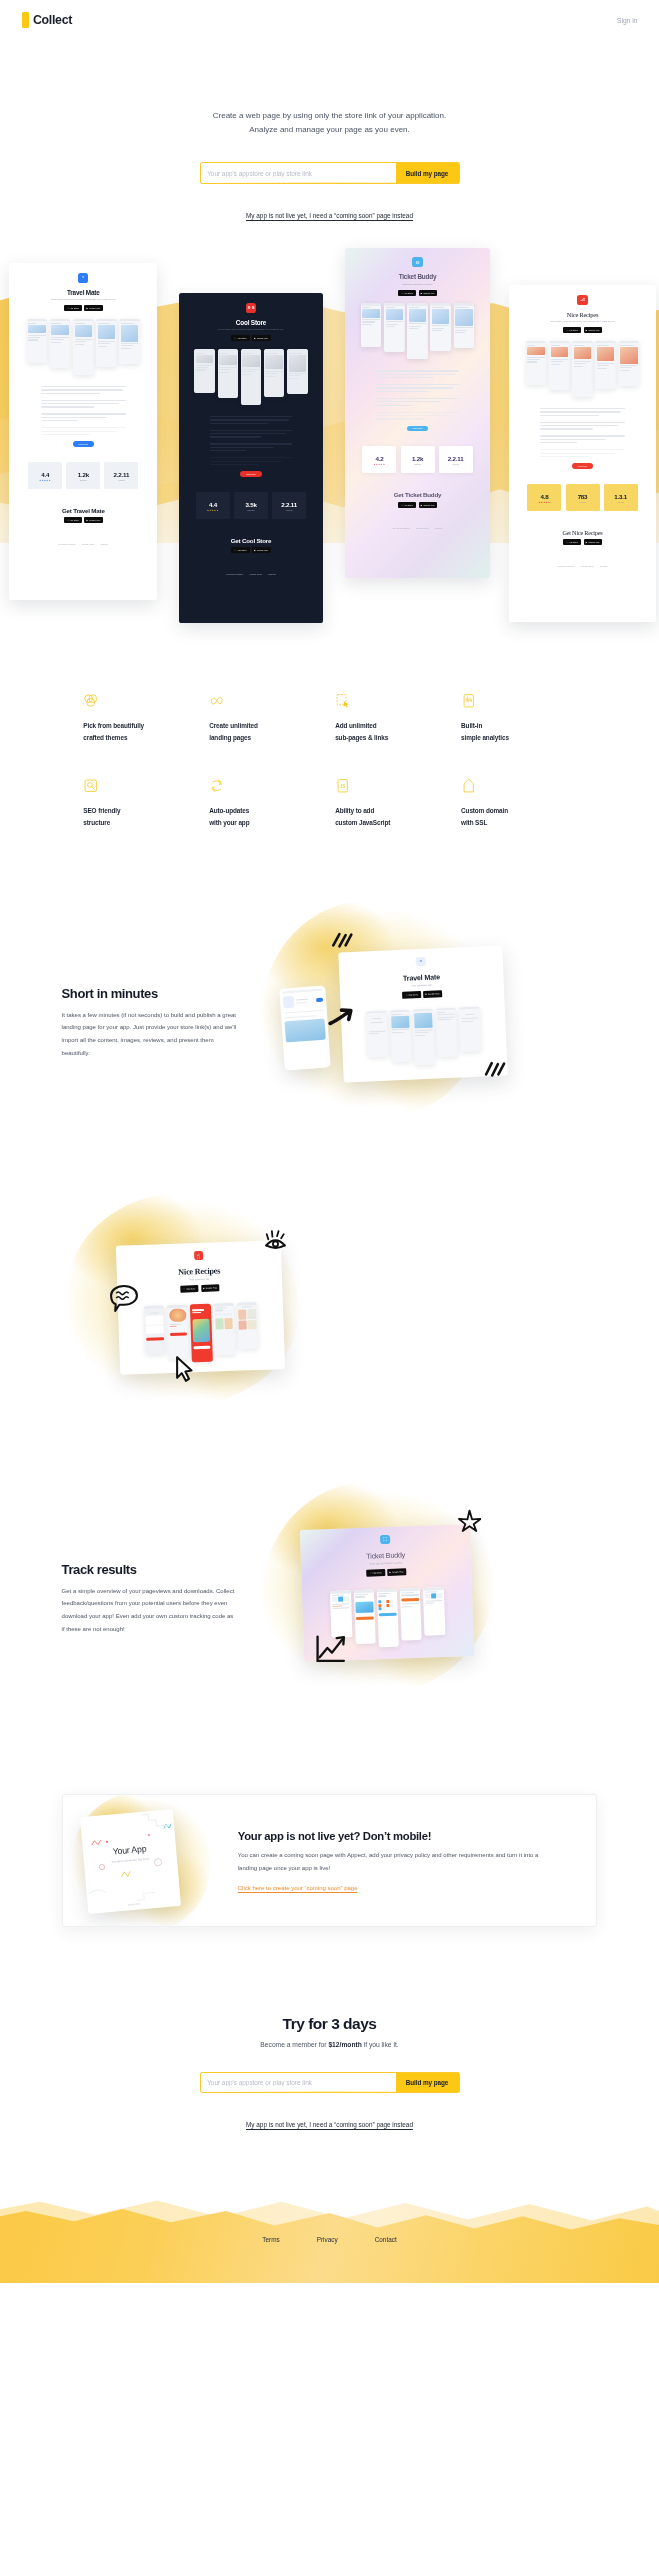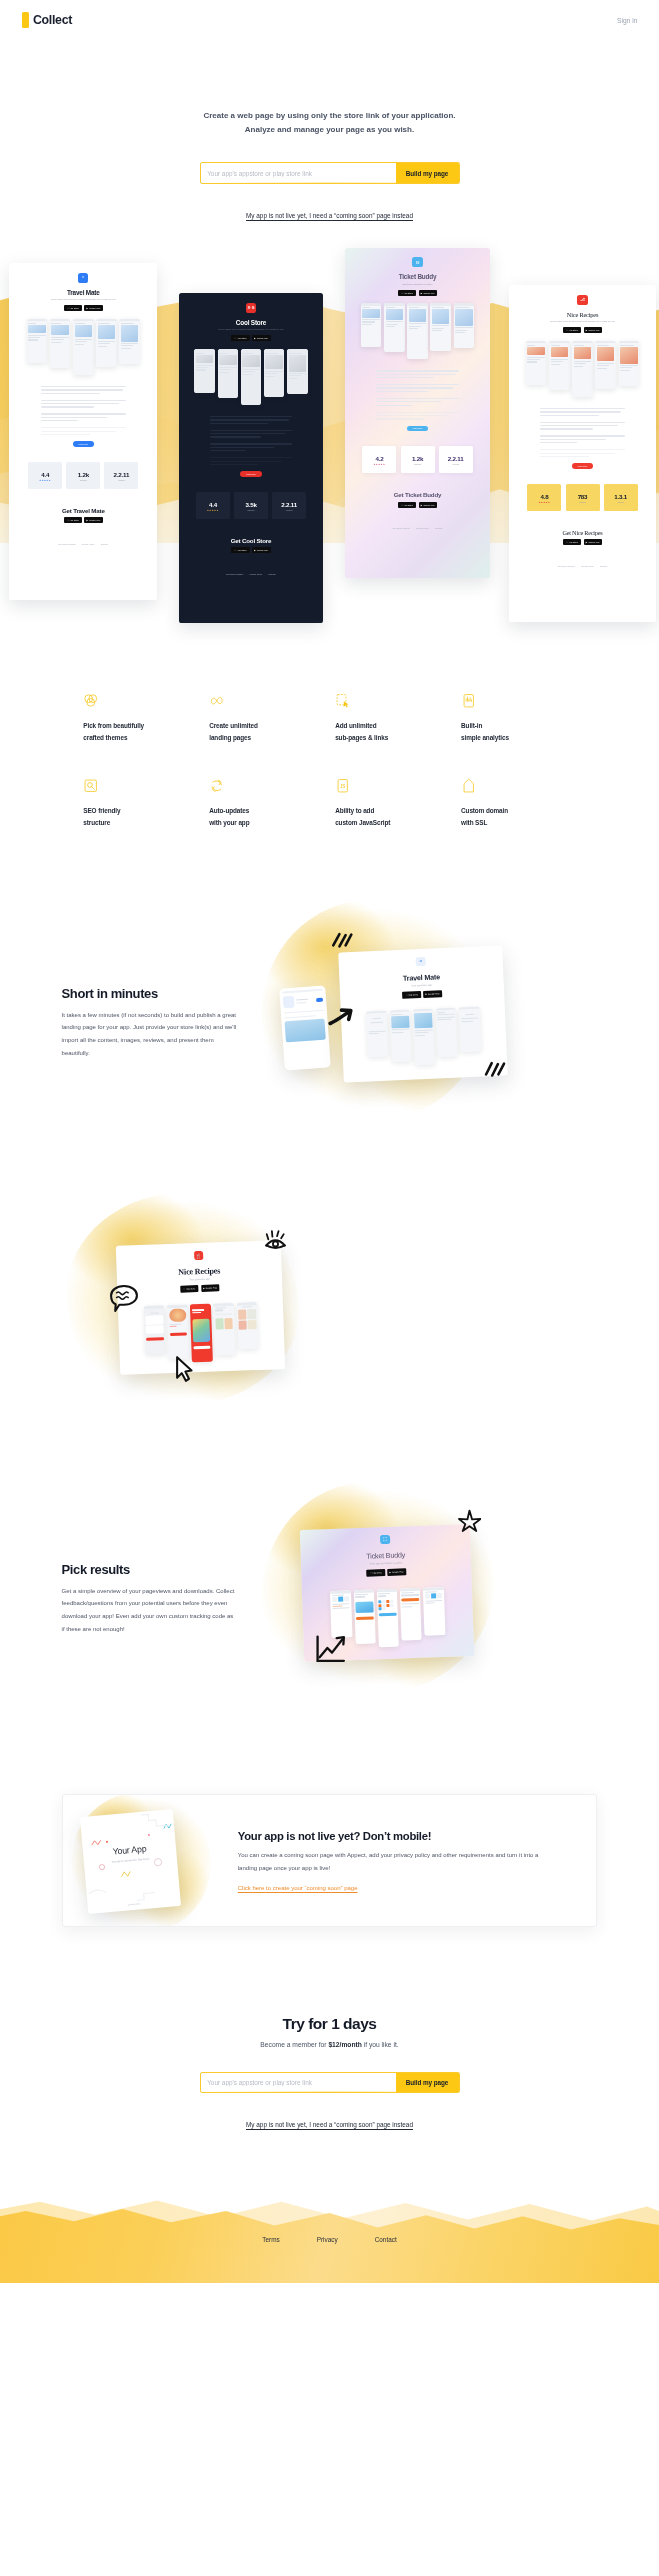--- a/index.html
+++ b/index.html
@@ -59,21 +59,21 @@
     color: #141a28;
     max-width: 392px;
     margin: 0 auto;
   }
   .hero-sub {
     margin: 13.4px auto 0;
     font-size: 8px;
     line-height: 1.75;
     color: #4a5365;
     max-width: 319px;
-    font-weight: 700;
+    font-weight: 400;
   }
 
   
   .cta-form {
     margin: 25px auto 0;
     width: 260px;
     height: 21.6px;
     display: flex;
     border: 0.8px solid #fbc92c;
     border-radius: 2.1px;
@@ -377,21 +377,21 @@
     <div class="brand">
       <span class="brand-mark"></span>
       <span class="brand-name">Collect</span>
     </div>
     <a class="signin">Sign in</a>
   </header>
 
   <section class="hero">
     <p class="hero-sub">
       <span>Create a web page by using only the store link of your application.</span><br>
-      <span>Analyze and manage your page as you wish.</span>
+      <span>Analyze and manage your page as you even.</span>
     </p>
 
     <form class="cta-form">
       <input class="cta-input" type="text" placeholder="Your app's appstore or play store link" style="">
       <button class="cta-button">Build my page</button>
     </form>
 
     <a class="alt-link">My app is not live yet, I need a “coming soon” page instead</a>
   </section>
 
@@ -1112,21 +1112,21 @@
       <div class="doodle" style="left:111px;top:148px;">
         <svg width="20.6" height="28" viewBox="0 0 40 54">
             <path d="M8 4 L8 44 L17 35 L25 50 L31 46 L24 32 L36 30 Z" stroke="#111" stroke-width="4" fill="#fff" stroke-linejoin="round"></path>
           </svg>
       </div>
     </div>
   </section>
 
   <section class="feat-section" style="margin-top:82px;">
     <div class="feat-copy">
-      <h2>Pick results</h2>
+      <h2>Track results</h2>
       <p>Get a simple overview of your pageviews and downloads. Collect feedback/questions from your potential users before they even download your app! Even add your own custom tracking code as if these are not enough!</p>
     </div>
     <div class="feat-art">
       <div class="blob" style="left:10.3px;top:-13.4px;width:232px;height:211px;border-radius:46% 54% 50% 50%/54% 48% 52% 46%;"></div>
       <div class="mock" style="left:50px;top:32px;width:170px;height:132px;transform:rotate(-2deg);background:linear-gradient(138deg,#e8f5f0 0%,#ddd4f3 18%,#f2dff0 38%,#fde8e6 56%,#f2e1f7 74%,#e3edf6 100%);">
         <div class="mock-inner">
           <div class="mock-badge" style="background:#4db3ef;display:flex;align-items:center;justify-content:center;color:#fff;font-size:5.2px;">⛶</div>
           <div class="mock-title" style="font-weight:400;color:#5a5570;">Ticket Buddy</div>
           <div class="mock-sub">Short app description or author</div>
           <div class="tc-stores" style="margin-top:4.1px;">
@@ -1244,21 +1244,21 @@
       </div>
       <div class="cs-copy">
         <h3>Your app is not live yet? Don’t mobile!</h3>
         <p>You can create a coming soon page with Appect, add your privacy policy and other requirements and turn it into a landing page once your app is live!</p>
         <a class="cs-link">Click here to create your “coming soon” page</a>
       </div>
     </div>
   </section>
 
   <section class="final-cta" style="margin-top:88px;">
-    <h2>Try for 1 days</h2>
+    <h2>Try for 3 days</h2>
     <p class="price">
       <span>Become a member for </span><b>$12/month</b><span> if you like it.</span>
     </p>
     <form class="cta-form" style="margin-top:24px;">
       <input class="cta-input" type="text" placeholder="Your app's appstore or play store link" style="">
       <button class="cta-button">Build my page</button>
     </form>
     <a class="alt-link">My app is not live yet, I need a “coming soon” page instead</a>
   </section>
 

